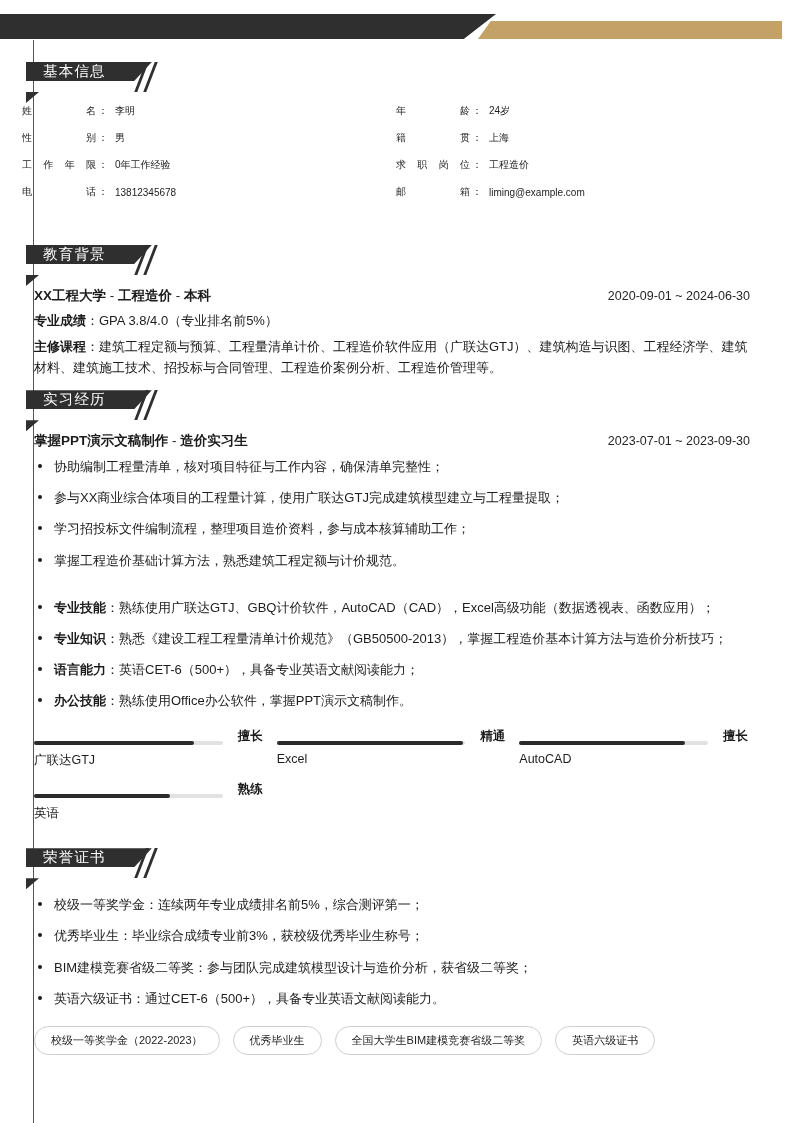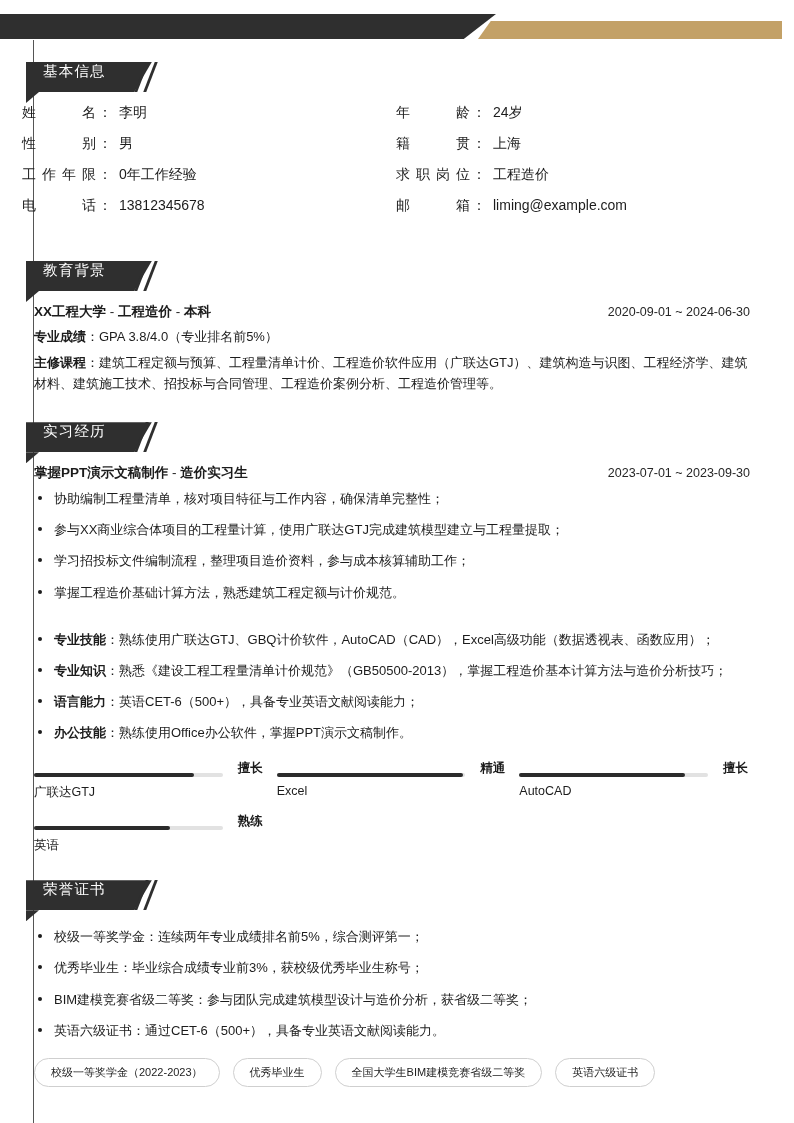--- a/index.html
+++ b/index.html
@@ -64,24 +64,24 @@
     margin-top: 14px;
   }
   .sec-head {
     position: relative;
     height: 30px;
   }
   .sec-tab {
     position: absolute;
     left: 26px;
     top: 0;
-    height: 30px;
+    height: 19px;
     background: #2f2f2f;
     display: flex;
-    align-items: flex-start;
+    align-items: center;
     padding: 0 46px 0 17px;
     clip-path: polygon(0 0, 100% 0, 86% 100%, 0 100%);
   }
   .sec-tab-title {
     color: #ffffff;
     font-size: 14.5px;
     letter-spacing: 1.2px;
     white-space: nowrap;
     font-weight: 400;
   }
@@ -124,22 +124,22 @@
 
   
   .info-grid {
     display: grid;
     grid-template-columns: 1fr 1fr;
     row-gap: 13px;
     padding: 12px 0 10px 22px;
   }
   .info-row {
     display: flex;
-    align-items: flex-start;
-    font-size: 14px;
+    align-items: center;
+    font-size: 10px;
   }
   .info-label {
     width: 74px;
     text-align: justify;
     text-align-last: justify;
     text-justify: inter-character;
     flex: none;
   }
   .info-colon {
     padding: 0 7px 0 2px;
@@ -346,21 +346,21 @@
       </div>
       <div class="entry-line">
         <b>专业成绩</b><span>：GPA 3.8/4.0（专业排名前5%）</span>
       </div>
       <div class="entry-line">
         <b>主修课程</b><span>：建筑工程定额与预算、工程量清单计价、工程造价软件应用（广联达GTJ）、建筑构造与识图、工程经济学、建筑材料、建筑施工技术、招投标与合同管理、工程造价案例分析、工程造价管理等。</span>
       </div>
     </div>
   </div>
 
-  <div class="section" style="margin-top:28px;">
+  <div class="section" style="margin-top:12px;">
     <div class="sec-head">
       <div class="sec-rule"></div>
       <div class="sec-tab">
         <span class="sec-tab-title">实习经历</span>
       </div>
       <div class="sec-stripes" style="left:136px;">
         <span class="stripe" style="left:4px;"></span>
         <span class="stripe" style="left:13px;"></span>
       </div>
       <div class="sec-notch"></div>

